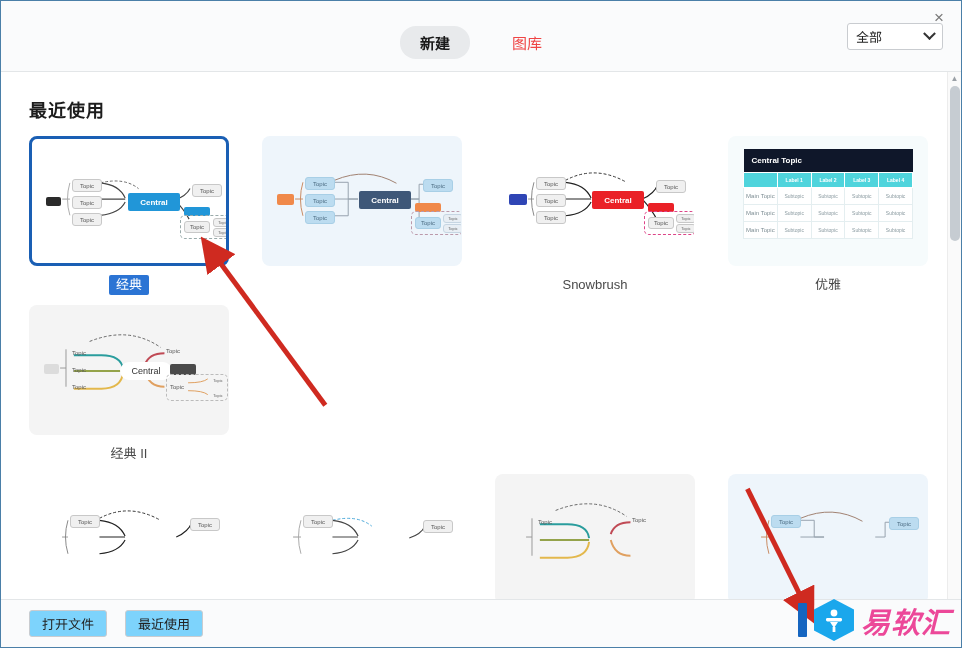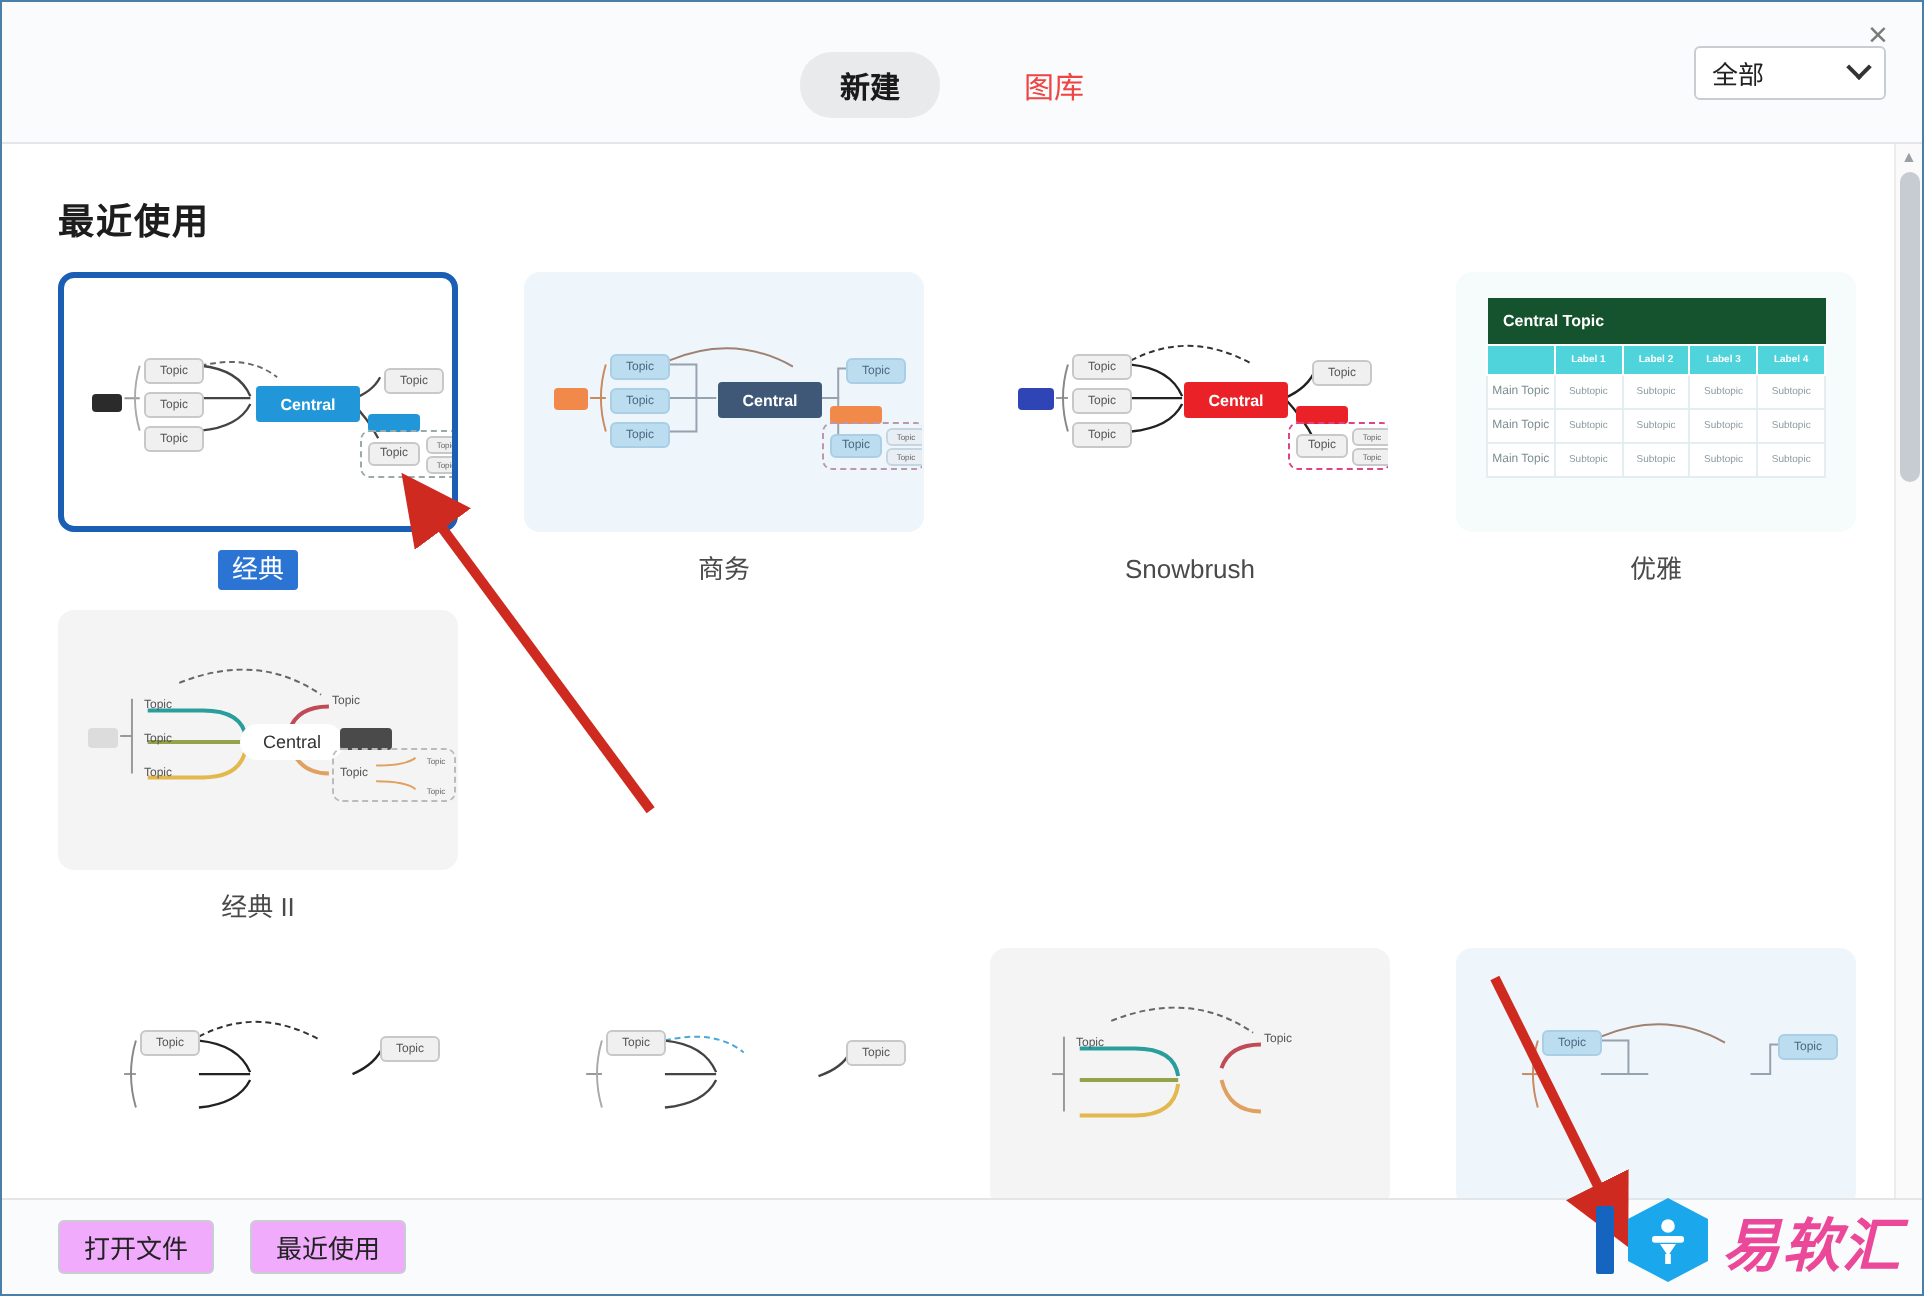--- a/index.html
+++ b/index.html
@@ -119,42 +119,42 @@
   .t-snow { background:#ffffff; }
   .t-snow .node.central { background:#ea2127; }
   
   .t-classic2 { background:#f4f4f4; }
   .t-classic2 .node.topic { background:transparent; border:none; color:#555; justify-content:flex-start; }
   .t-classic2 .node.central { background:transparent; color:#333; font-weight:normal; font-size:9px; }
   
   .t-elegant { background:#f6fbfc; padding:12px 14px; }
   .etable { width:100%; border-collapse:collapse; table-layout:fixed; }
   .etable .hdr td {
-    background:#14532d; color:#fff; font-weight:bold; font-size:8px;
+    background:#0f172a; color:#fff; font-weight:bold; font-size:8px;
     padding:7px 8px; text-align:left;
   }
   .etable .lbl td {
     background:#4fd4dc; color:#fff; font-size:5px; font-weight:bold;
     padding:4px 2px; text-align:center; border:1px solid #fff;
   }
   .etable .lbl td.blank { background:#4fd4dc; }
   .etable .row td {
     font-size:5px; color:#8a9aa0; padding:5px 2px; text-align:center;
     border:1px solid #e4eef0; background:#fff;
   }
   .etable .row td.main { color:#7e8e94; font-size:6px; }
   
   .footer {
     height:48px; flex:0 0 48px; background:#fafbfc;
     border-top:1px solid #e3e6e8;
     display:flex; align-items:center; padding-left:28px; gap:18px;
     position:relative;
   }
   .fbtn {
-    min-width:78px; height:27px; background:#f0abfc; border:1px solid #c9ccd0;
+    min-width:78px; height:27px; background:#7dd3fc; border:1px solid #c9ccd0;
     border-radius:3px; font-size:13px; color:#222; cursor:pointer;
     display:flex; align-items:center; justify-content:center;
     font-family:inherit;
   }
   
   .anno { position:absolute; inset:0; pointer-events:none; }
   
   .watermark {
     position:absolute; right:10px; bottom:6px;
     display:flex; align-items:center; gap:7px;
@@ -243,23 +243,20 @@
               <div class="node topic" style="left:42px;top:57px;">Topic</div>
               <div class="node topic" style="left:42px;top:74px;">Topic</div>
               <div class="node central" style="left:96px;top:54px;">Central</div>
               <div class="node topic" style="left:160px;top:42px;">Topic</div>
               <div class="marker" style="left:152px;top:66px;width:26px;height:9px;background:#f0894a;"></div>
               <div class="dashbox" style="left:148px;top:74px;width:52px;height:24px;border-color:#b9a;"></div>
               <div class="node topic" style="left:152px;top:80px;width:26px;height:12px;">Topic</div>
               <div class="node sub" style="left:180px;top:77px;">Topic</div>
               <div class="node sub" style="left:180px;top:87px;">Topic</div>
             </div>
-          </div>
-          <div class="card-label">
-            <span class="chip">商务</span>
           </div>
         </div>
 
         <div class="card-wrap">
           <div class="card t-snow">
             <div class="thumb">
               <svg class="links" viewBox="0 0 200 130">
                 <path d="M32 63 L38 63" stroke="#999" stroke-width="1" fill="none"></path>
                 <path d="M38 46 Q33 63 38 80" stroke="#888" stroke-width="1" fill="none"></path>
                 <path d="M70 44 Q100 28 132 46" stroke="#333" stroke-width="1" fill="none" stroke-dasharray="3 2"></path>

